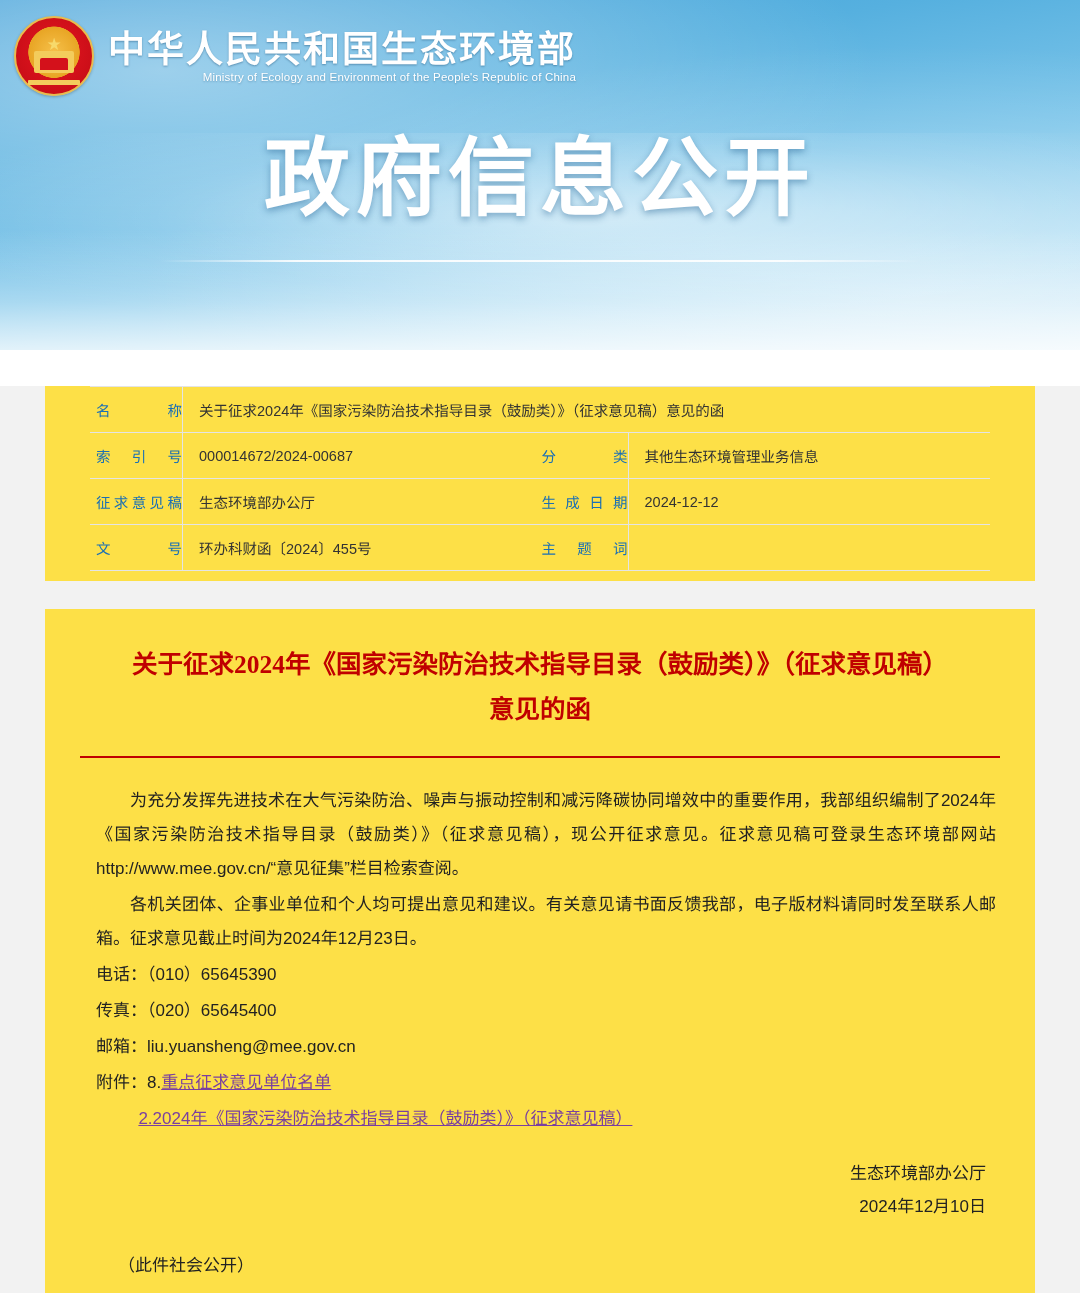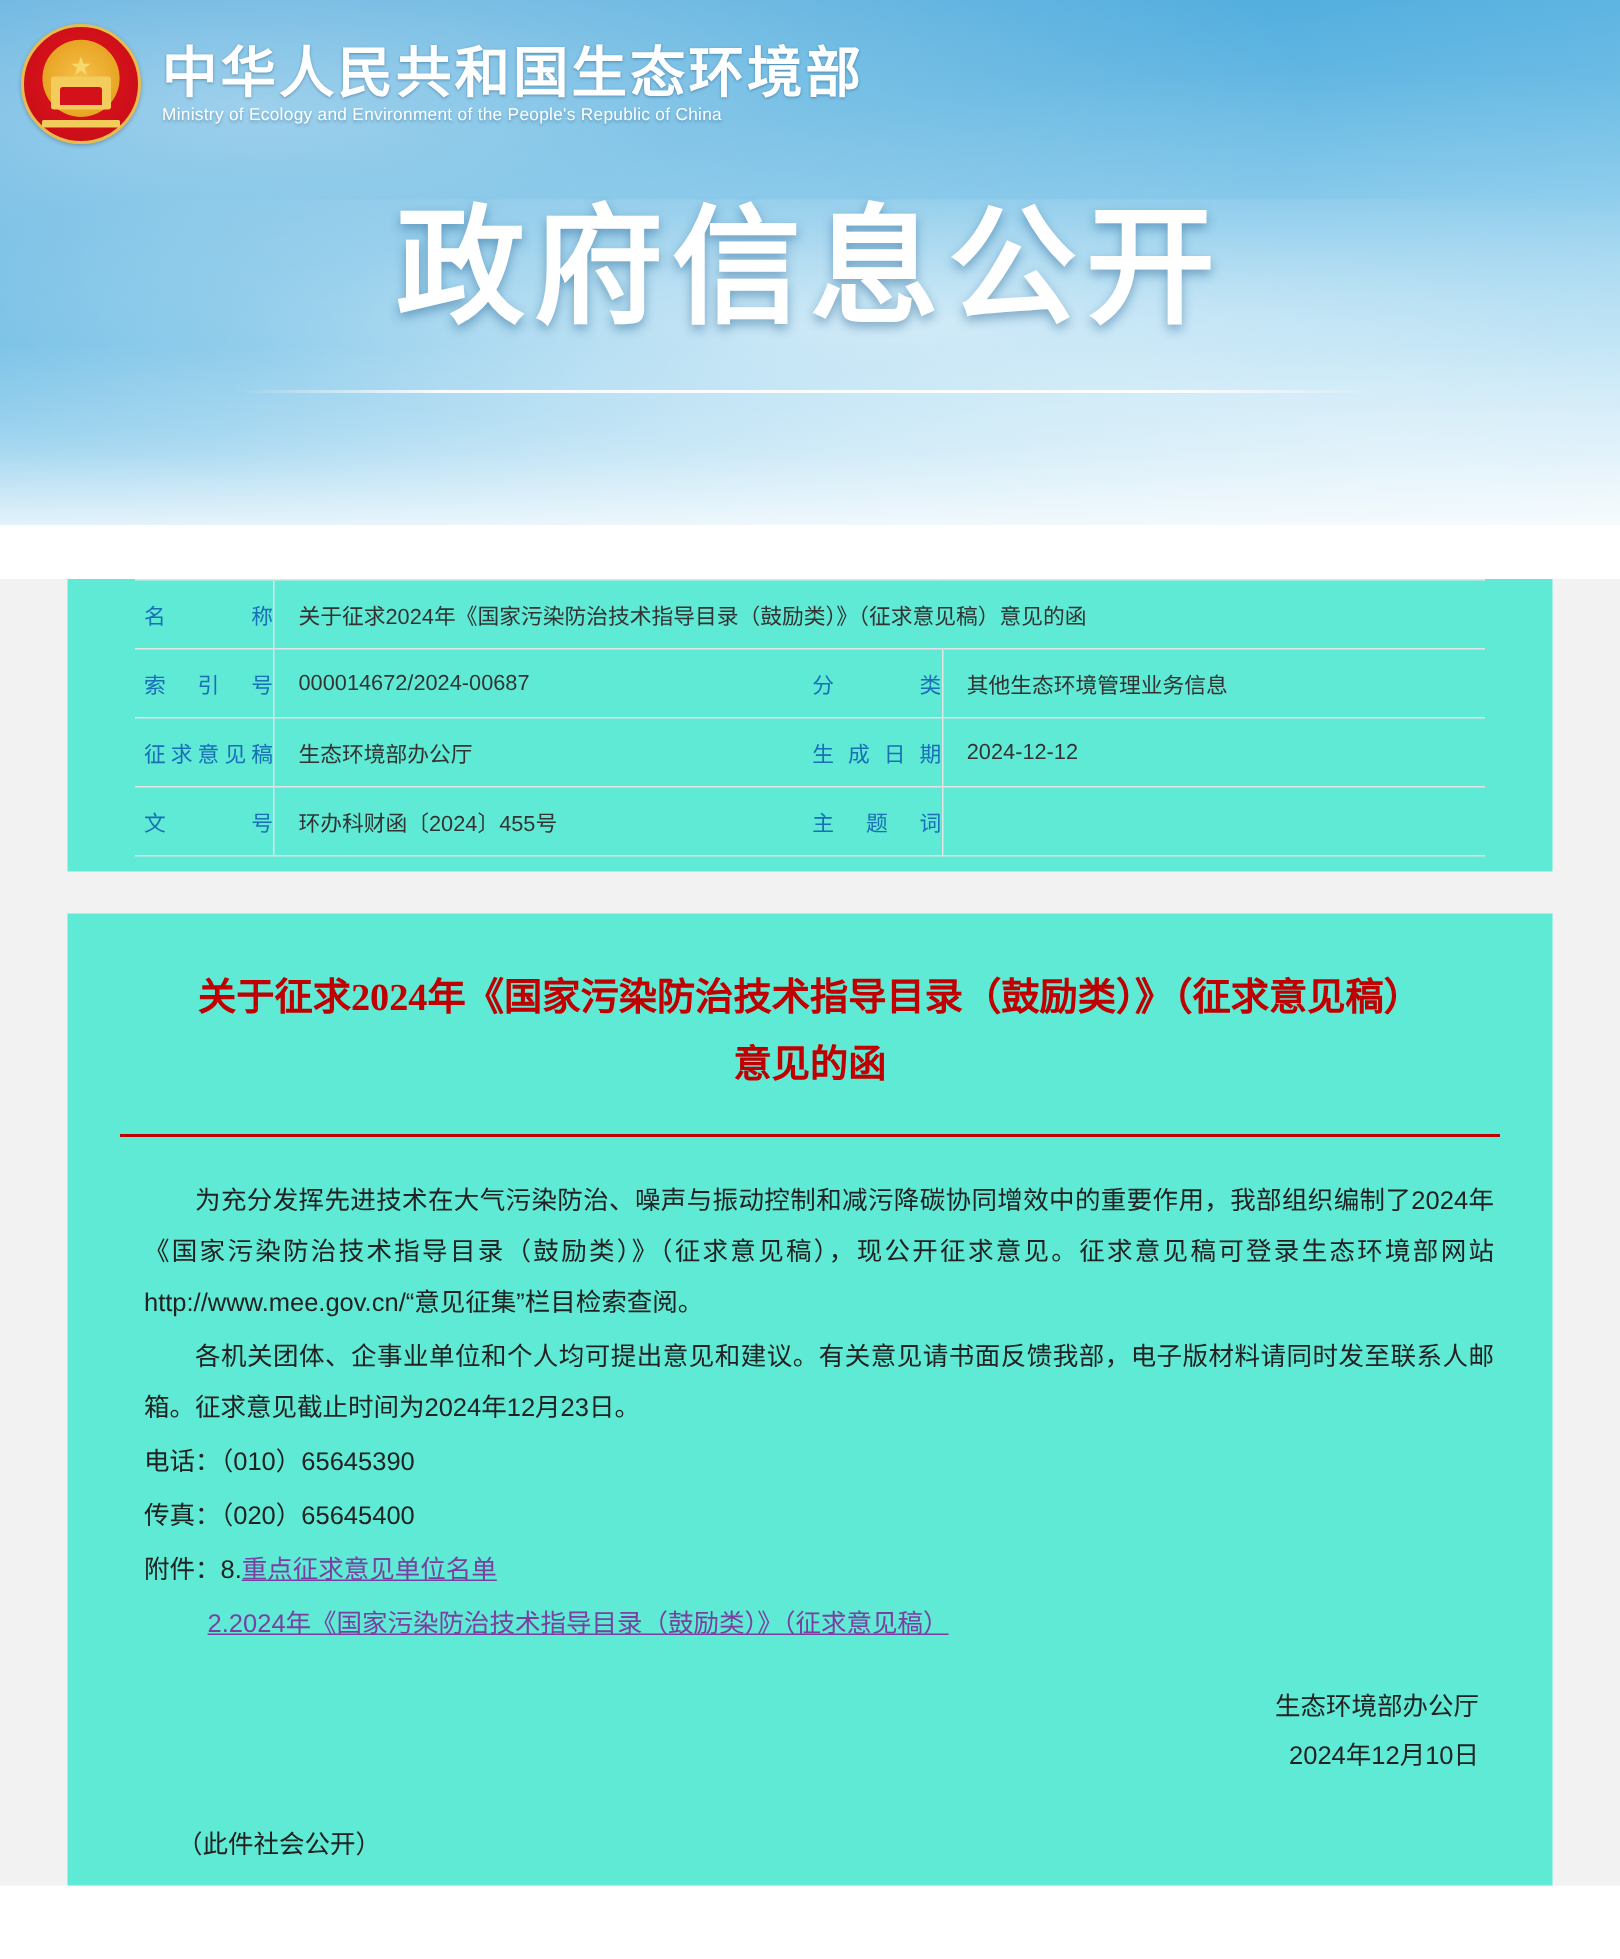--- a/index.html
+++ b/index.html
@@ -98,20 +98,21 @@
     left: 50%;
     bottom: 12%;
     transform: translateX(-50%);
     width: 52px;
     height: 5px;
     background: #f3cc5c;
     border-radius: 1px;
   }
   .ministry-text {
     margin-left: 14px;
+    text-align: right;
   }
   .ministry-cn {
     font-family: "Liberation Serif", "DejaVu Serif", serif;
     font-weight: bold;
     font-size: 37px;
     color: #ffffff;
     letter-spacing: 2px;
     text-shadow: 0 1px 2px rgba(20,70,110,0.45);
     line-height: 1.15;
     white-space: nowrap;
@@ -151,21 +152,21 @@
 
   
   .page {
     width: 1080px;
     background: #f2f2f2;
     padding-top: 0;
   }
   .sheet {
     width: 990px;
     margin: 0 auto;
-    background: #5eead4;
+    background: #fde047;
     padding: 0 0 10px 0;
     box-sizing: border-box;
   }
 
   
   .meta {
     width: 900px;
     margin: 36px auto 0;
     border-collapse: collapse;
     font-size: 14.5px;
@@ -331,20 +332,21 @@
       <div class="doc">
         <div class="doc-title">关于征求2024年《国家污染防治技术指导目录（鼓励类）》（征求意见稿）意见的函</div>
         <div class="doc-rule"></div>
 
         <div class="doc-body">
           <p class="indent">为充分发挥先进技术在大气污染防治、噪声与振动控制和减污降碳协同增效中的重要作用，我部组织编制了2024年《国家污染防治技术指导目录（鼓励类）》（征求意见稿），现公开征求意见。征求意见稿可登录生态环境部网站http://www.mee.gov.cn/“意见征集”栏目检索查阅。</p>
           <p class="indent">各机关团体、企事业单位和个人均可提出意见和建议。有关意见请书面反馈我部，电子版材料请同时发至联系人邮箱。征求意见截止时间为2024年12月23日。</p>
 
           <p class="line">电话：（010）65645390</p>
           <p class="line">传真：（020）65645400</p>
+          <p class="line">邮箱：liu.yuansheng@mee.gov.cn</p>
 
           <p class="line">
             <span>附件：8.</span><span class="link">重点征求意见单位名单</span>
           </p>
           <p class="line" style="margin-left:3.2em">
             <span class="link">2.2024年《国家污染防治技术指导目录（鼓励类）》（征求意见稿）</span>
           </p>
 
           <div class="signature">
             <div>生态环境部办公厅</div>

